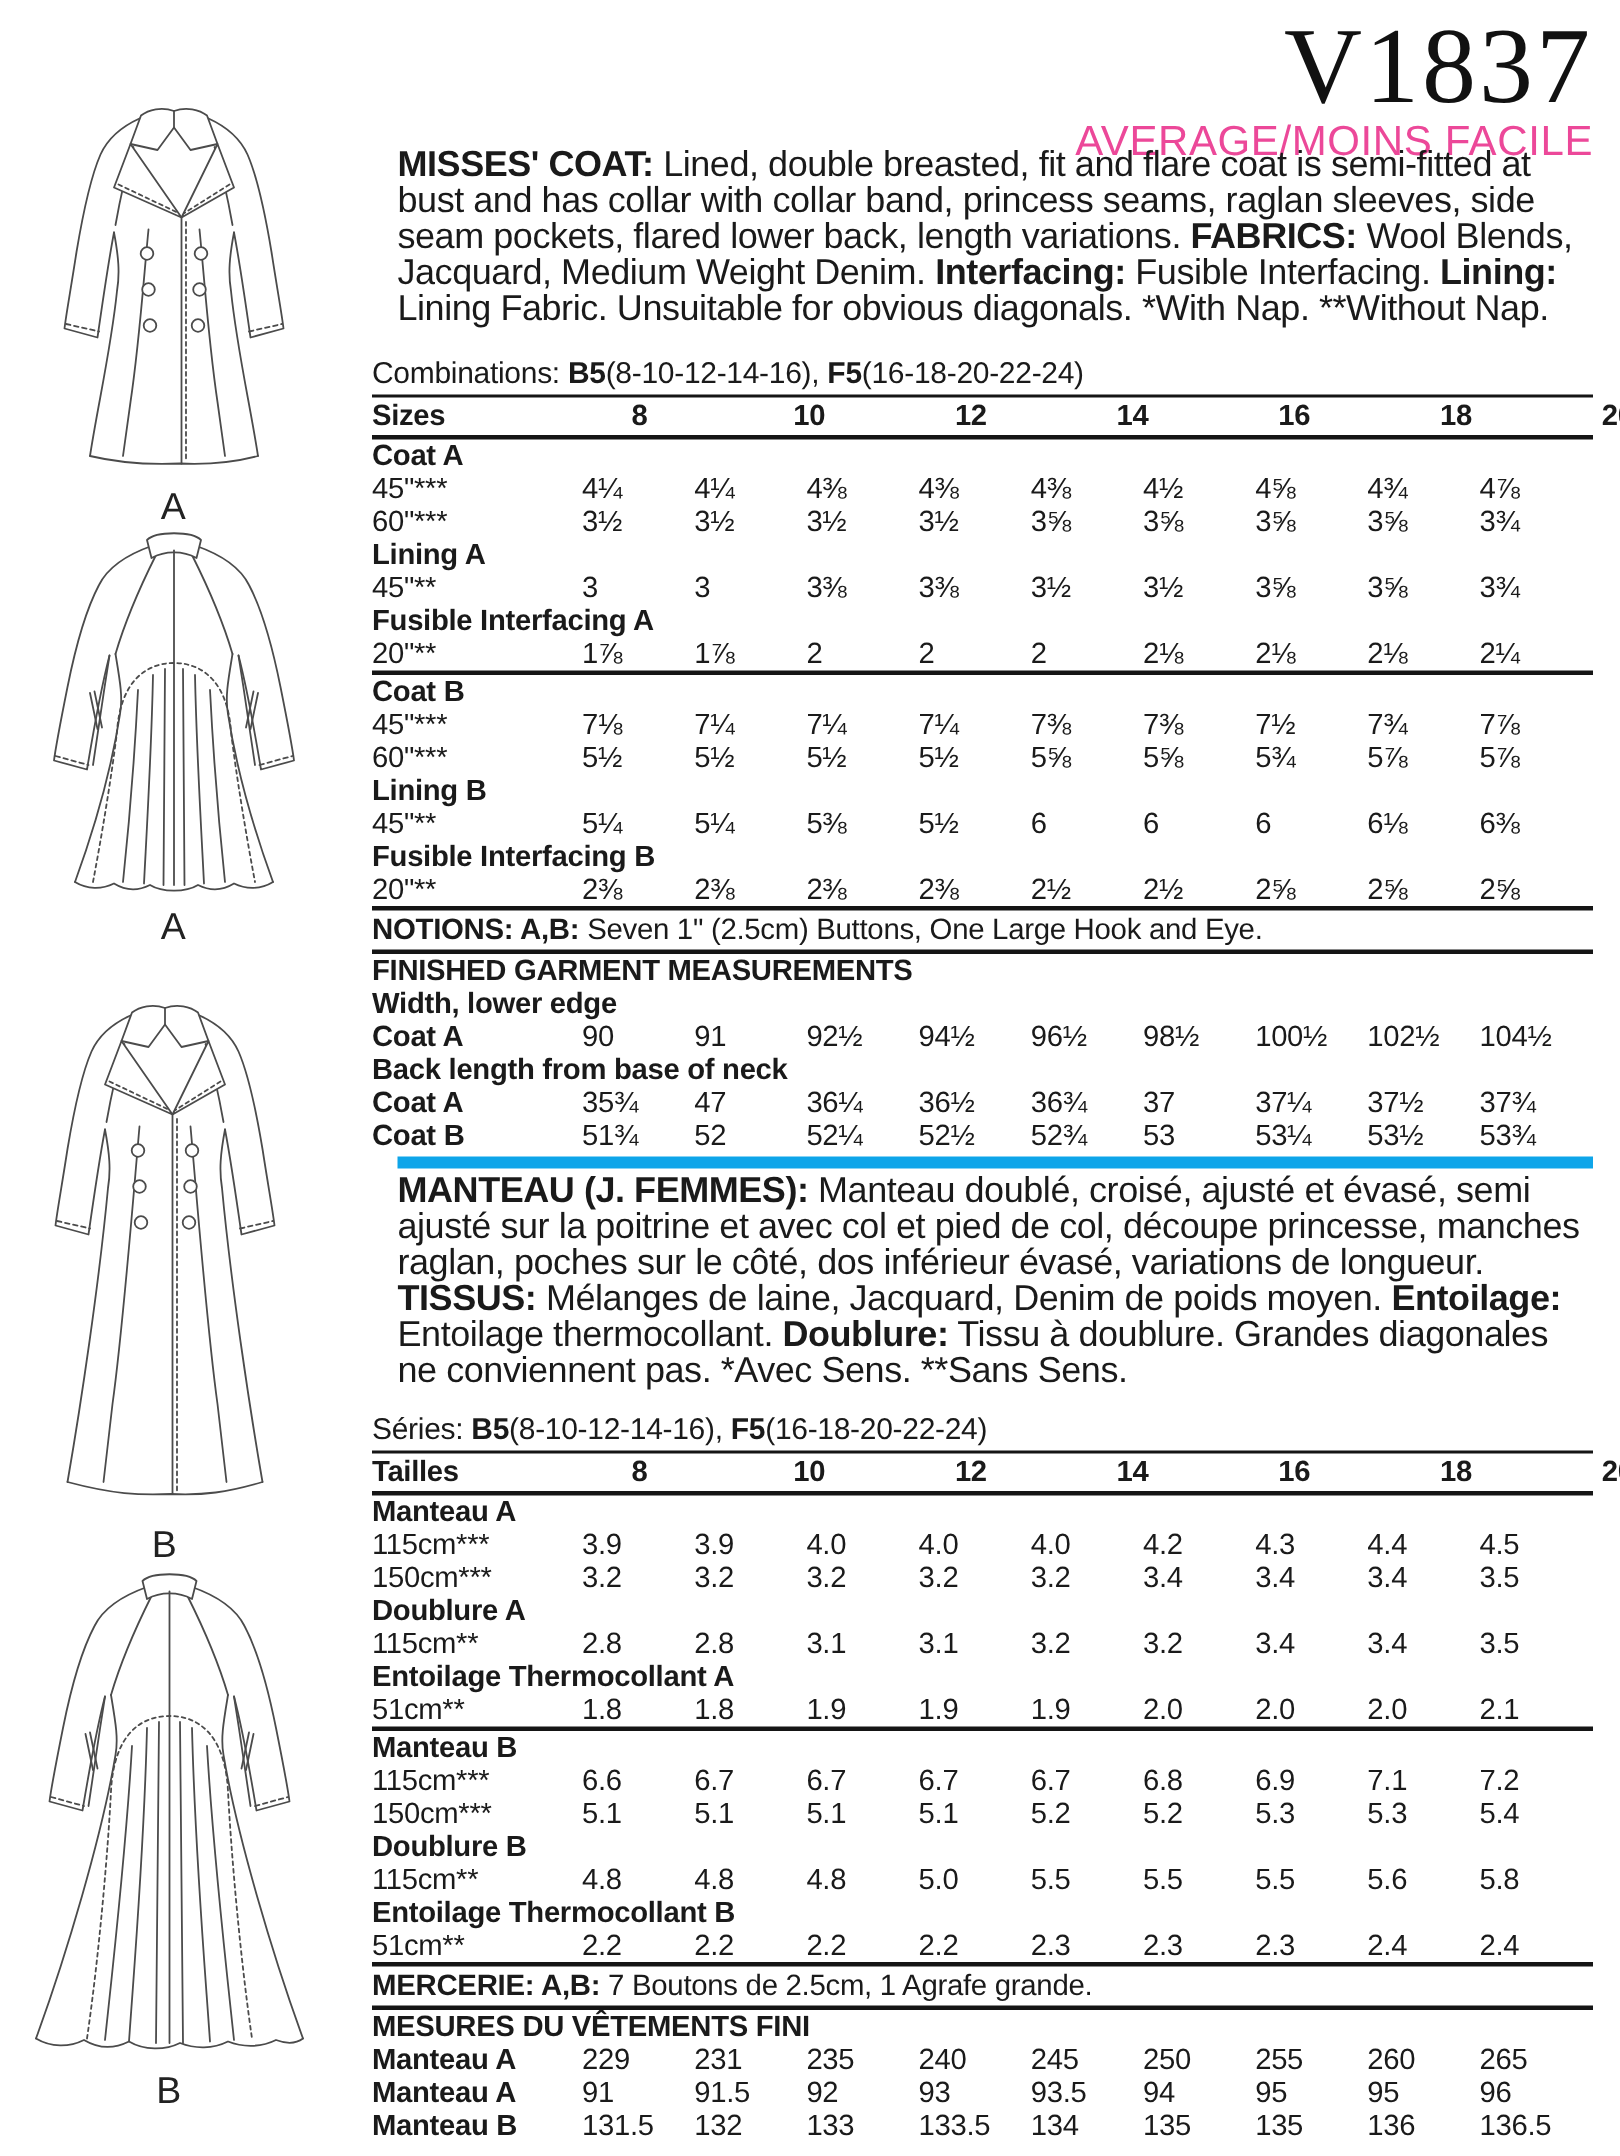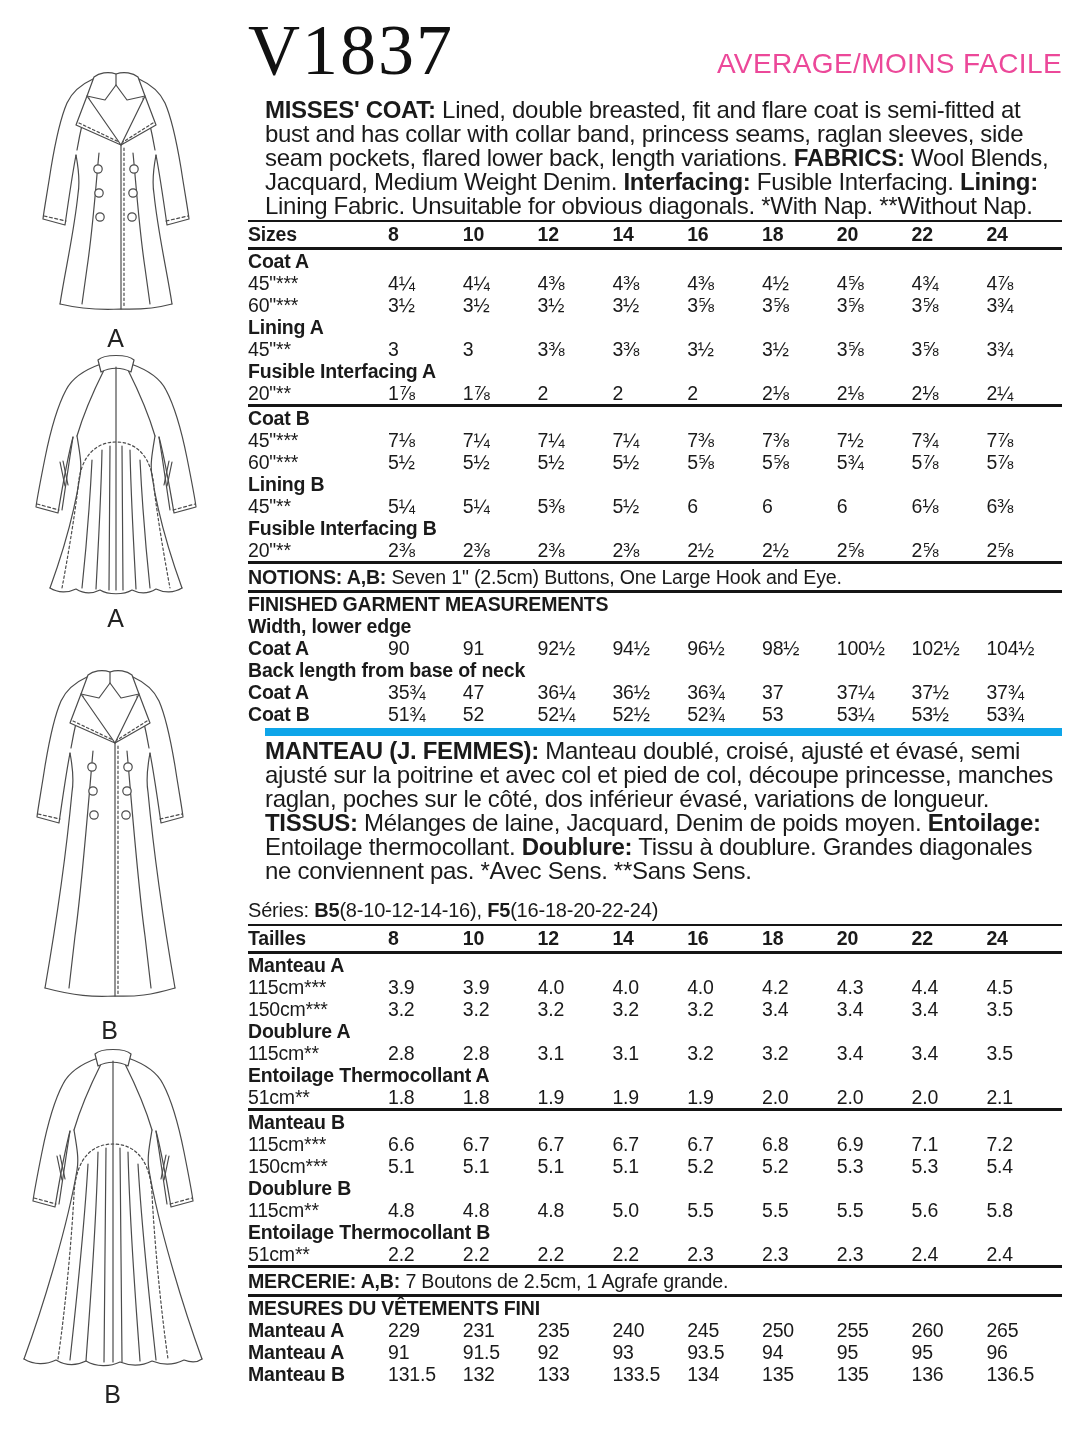--- a/index.html
+++ b/index.html
@@ -9,31 +9,31 @@
   
   .art{position:absolute;margin:0;}
   .art svg{display:block;}
   .art figcaption{text-align:center;font-size:25px;letter-spacing:1px;color:#222;margin-top:4px;}
   #fig1{left:36px;top:68px;}
   #fig2{left:24px;top:350px;}
   #fig3{left:30px;top:666px;}
   #fig4{left:14px;top:1044px;}
   
   .content{position:absolute;left:248px;top:0;width:814px;}
-  #hdr{display:flex;justify-content:space-between;align-items:flex-end;margin-top:10px;height:74px;}
+  #hdr{display:flex;justify-content:space-between;align-items:flex-end;margin-top:10px;height:74px;flex-direction:column;}
   .pattern-number{font-family:"Liberation Serif",serif;font-size:72px;line-height:0.95;letter-spacing:2px;color:#111;}
   .difficulty{font-size:28px;letter-spacing:0.4px;color:#ec4899;padding-bottom:4px;}
   .desc{font-size:24px;line-height:24px;letter-spacing:-0.3px;margin:14px 0 0 17px;}
   .b{font-weight:bold;}
   .comb{margin-top:20px;font-size:20px;line-height:23px;letter-spacing:-0.2px;}
   
   .tbl{width:814px;}
   .yardage{border-top:2px solid #151515;margin-top:2px;}
   .trow{display:grid;grid-template-columns:140px repeat(9,74.8px);line-height:22px;font-size:19.5px;letter-spacing:-0.2px;}
-  .trow.header{font-weight:bold;line-height:25px;border-bottom:3px solid #151515;}
+  .trow.header{font-weight:bold;line-height:25px;border-bottom:3px solid #151515;gap:33px;}
   .trow.section{font-weight:bold;}
   .trow.section .label{grid-column:1/-1;}
   .trow.databold .label{font-weight:bold;}
   .cell{overflow:hidden;white-space:nowrap;}
   .hrule{border-top:3px solid #151515;}
   .bar{border-top:3px solid #151515;border-bottom:3px solid #151515;
        font-size:19.6px;line-height:24px;padding:1px 0;letter-spacing:-0.2px;}
   .fr-para{border-top:8px solid #0ea5e9;margin-top:3px;padding-top:3px;}
   .series{margin-top:16px;margin-bottom:1px;}
 </style>
@@ -152,20 +152,21 @@
 
   <div class="content">
 
     <div id="hdr">
       <div class="pattern-number">V1837</div>
       <div class="difficulty">AVERAGE/MOINS FACILE</div>
     </div>
 
     <p class="desc"><span class="b">MISSES' COAT:</span><span> Lined, double breasted, fit and flare coat is semi-fitted at bust and has collar with collar band, princess seams, raglan sleeves, side seam pockets, flared lower back, length variations. </span><span class="b">FABRICS:</span><span> Wool Blends, Jacquard, Medium Weight Denim. </span><span class="b">Interfacing:</span><span> Fusible Interfacing. </span><span class="b">Lining:</span><span> Lining Fabric. Unsuitable for obvious diagonals. *With Nap. **Without Nap.</span></p>
 
+    <div class="comb"><span>Combinations: </span><span class="b">B5</span><span>(8-10-12-14-16), </span><span class="b">F5</span><span>(16-18-20-22-24)</span></div>
 
     <div class="tbl yardage">
         <div class="trow header">
           <div class="cell label">Sizes</div>
           <div class="cell">8</div>
           <div class="cell">10</div>
           <div class="cell">12</div>
           <div class="cell">14</div>
           <div class="cell">16</div>
           <div class="cell">18</div>

